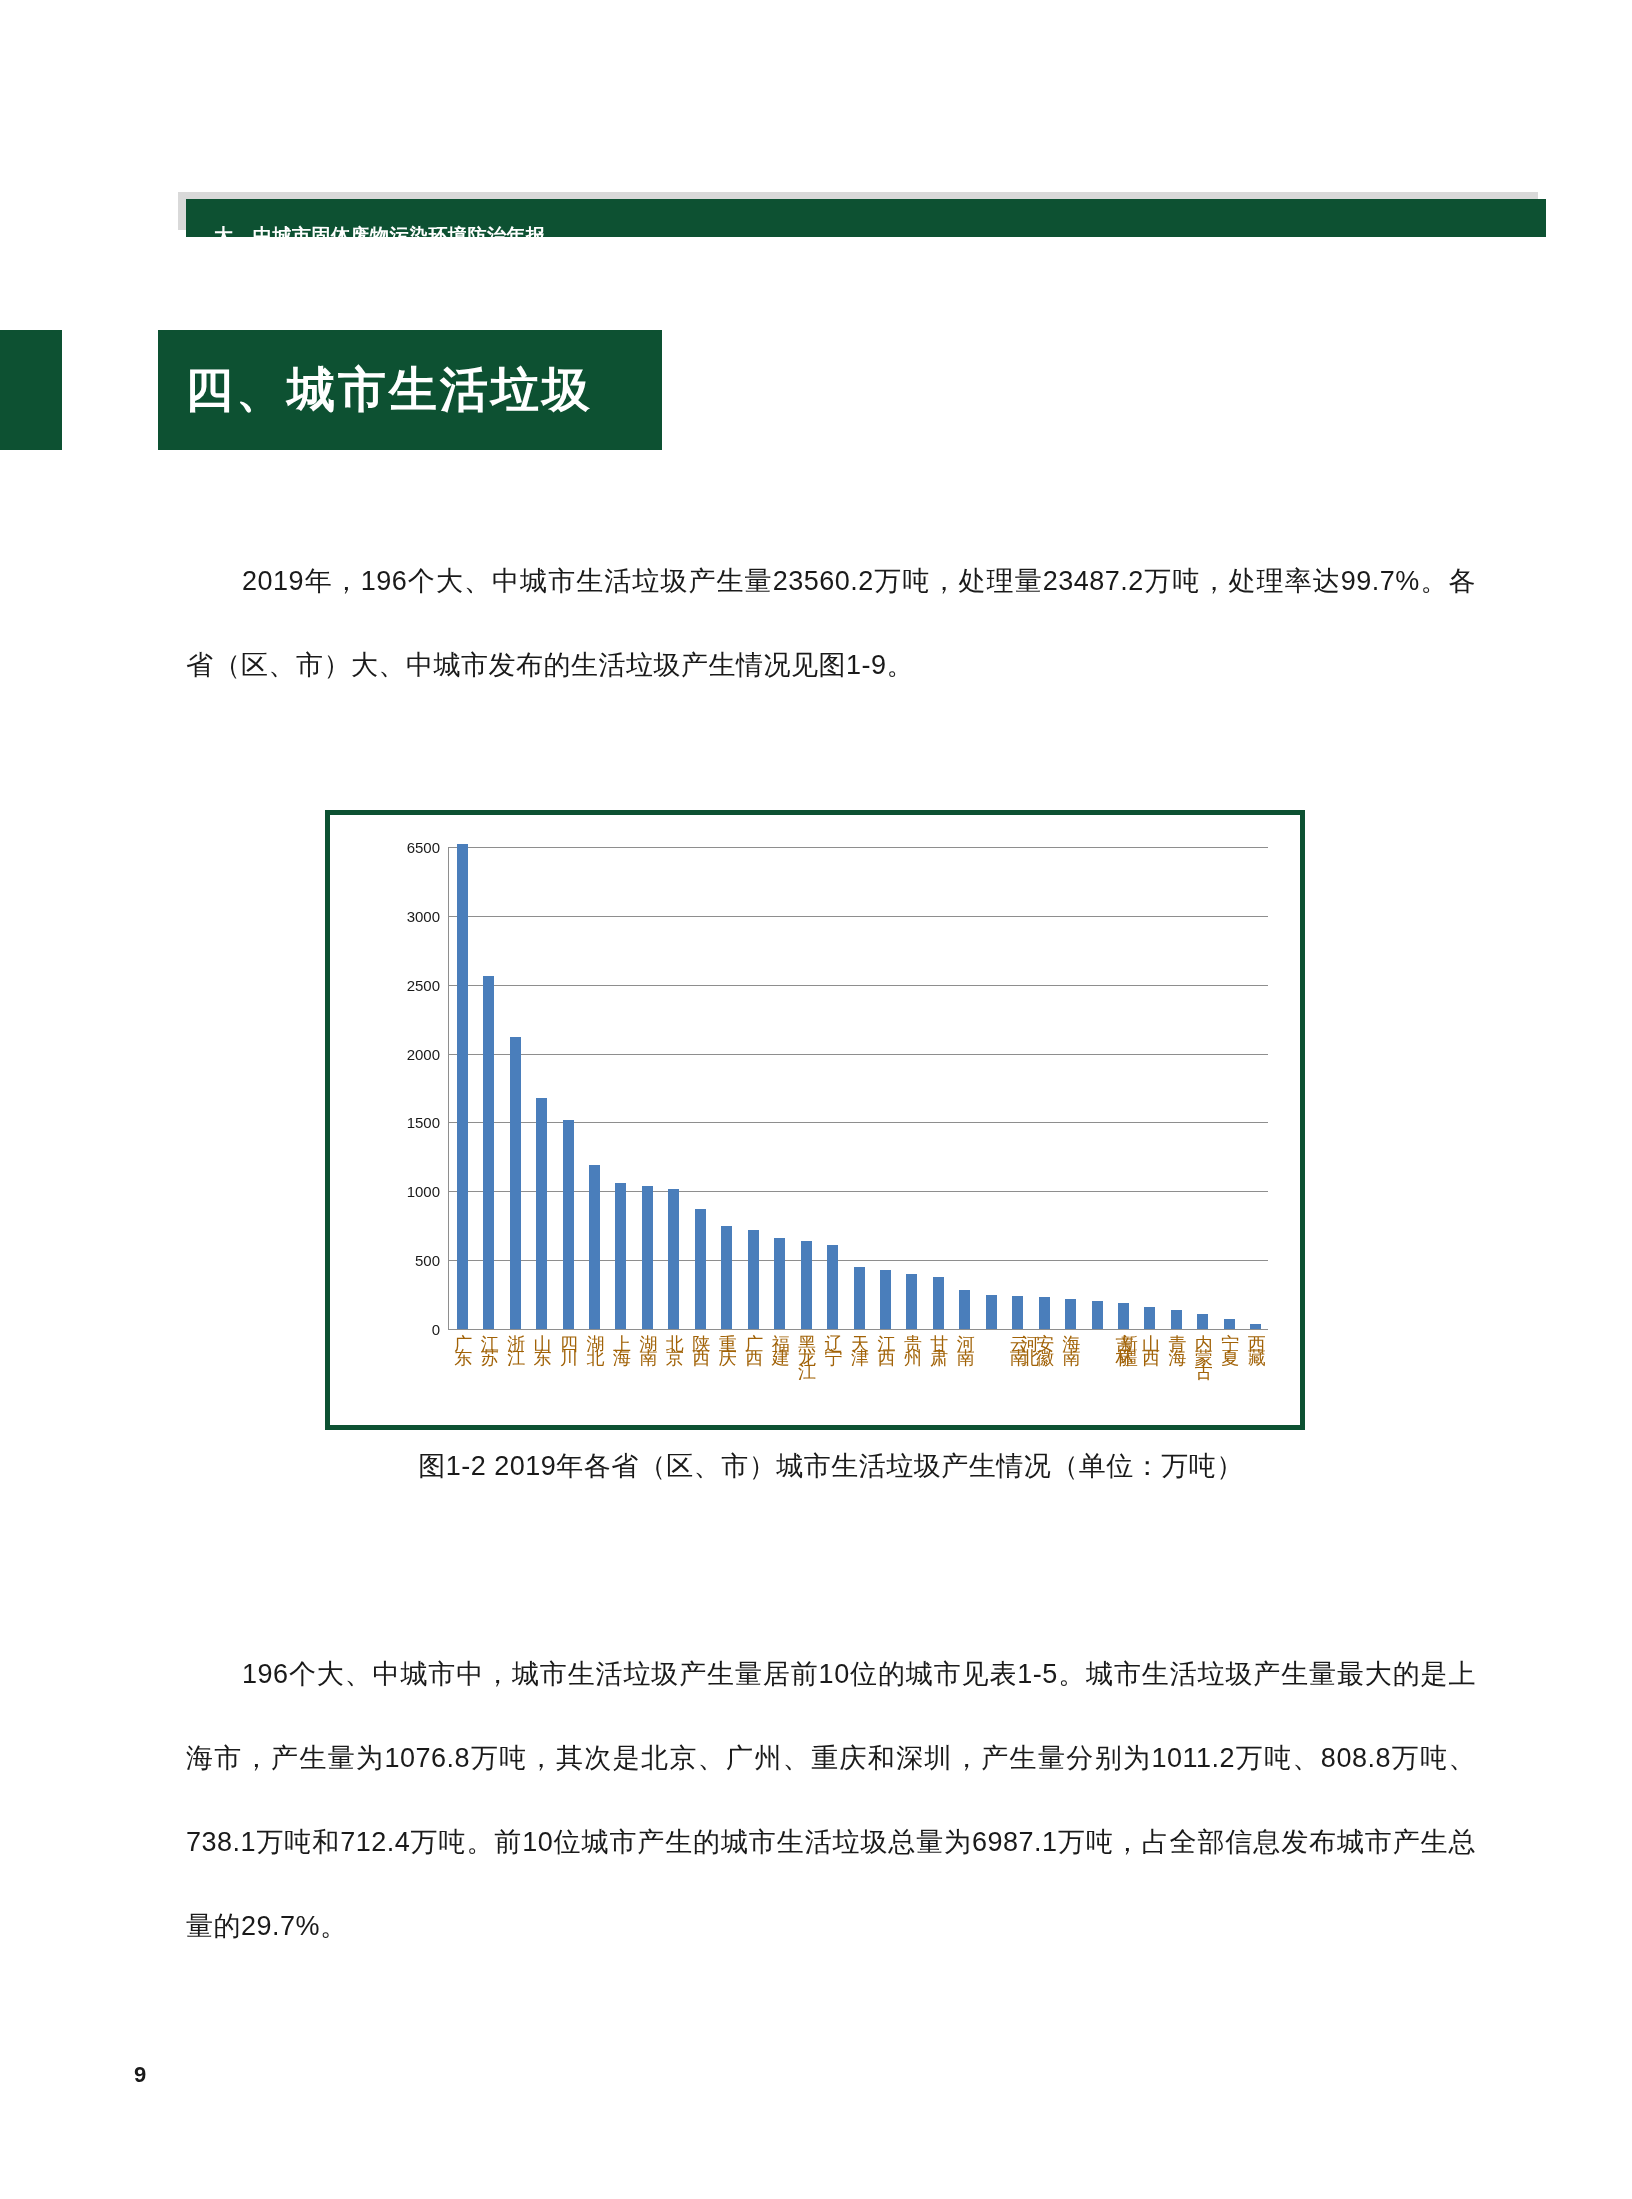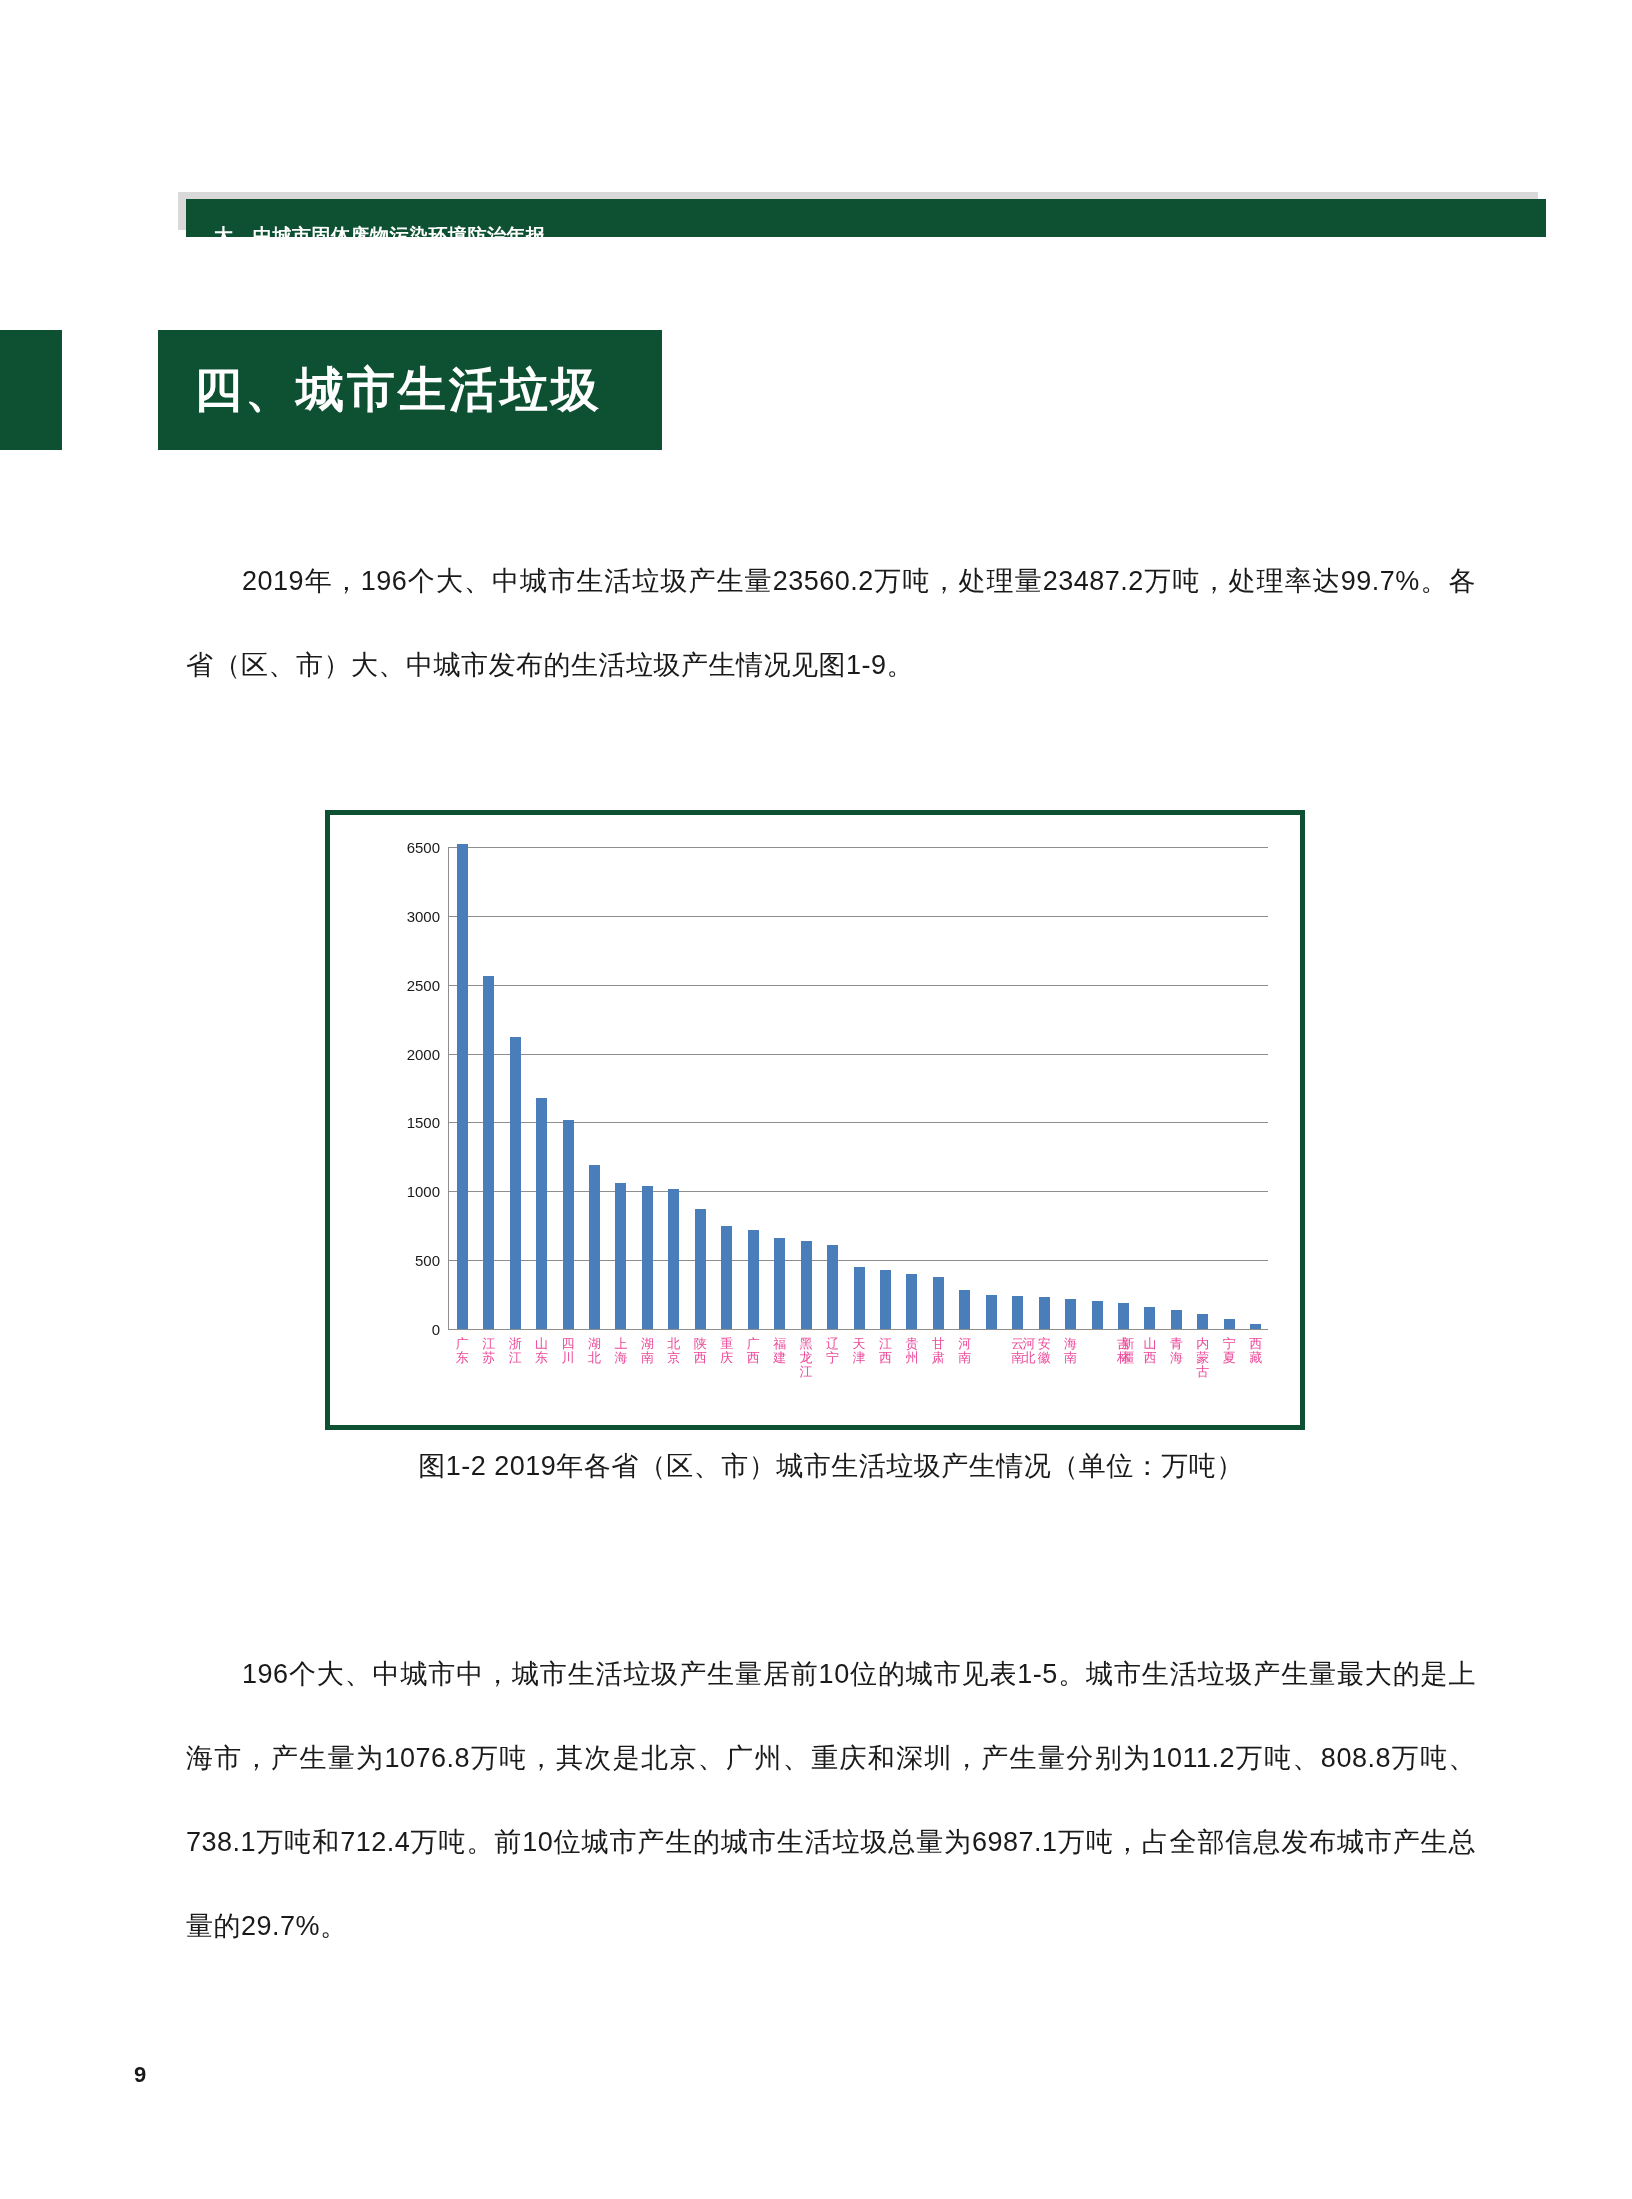--- a/index.html
+++ b/index.html
@@ -61,21 +61,21 @@
     height: 120px;
     background: #0d5132;
     display: flex;
     align-items: center;
   }
   .section-title-box .section-title {
     color: #ffffff;
     font-size: 48px;
     font-weight: bold;
     letter-spacing: 3px;
-    padding-left: 36px;
+    padding-left: 27px;
     white-space: nowrap;
   }
 
   
   .para {
     position: absolute;
     font-size: 27px;
     color: #1a1a1a;
     line-height: 84px;
     letter-spacing: 0.5px;
@@ -153,23 +153,23 @@
   .bar {
     position: absolute;
     bottom: 0;
     background: #4a7ebb;
     width: 11px;
   }
   .xlabel {
     position: absolute;
     top: calc(100% + 8px);
     width: 16px;
-    font-size: 13px;
+    font-size: 18px;
     line-height: 14px;
-    color: #ec4899;
+    color: #a16207;
     text-align: center;
     word-break: break-all;
     letter-spacing: 0;
   }
 
   .figure-caption {
     position: absolute;
     left: 186px;
     top: 1448px;
     width: 1290px;

